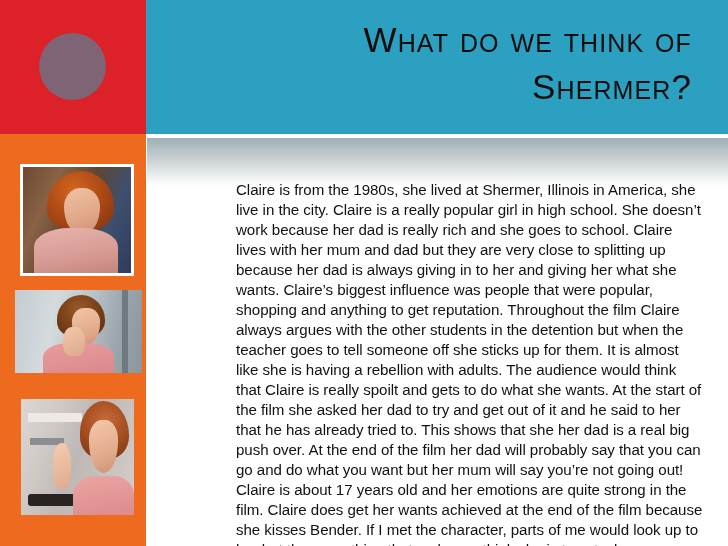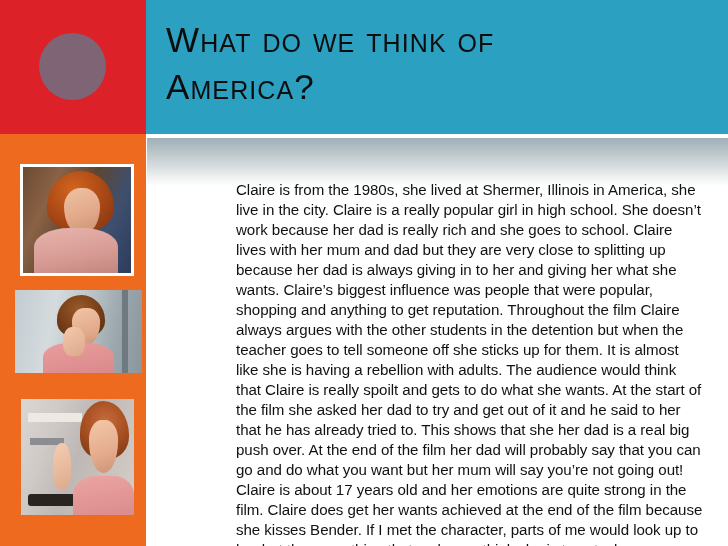--- a/index.html
+++ b/index.html
@@ -63,20 +63,21 @@
   }
 
   .title-wrap {
     position: absolute;
     left: 0;
     top: 0;
     width: 100%;
     height: 100%;
     box-sizing: border-box;
     padding: 16px 36px 0 20px;
+    text-align: right;
   }
 
   .title-line {
     display: block;
     color: #0d0d0d;
     font-family: "Liberation Sans", sans-serif;
     font-variant: small-caps;
     font-weight: 400;
     font-size: 35px;
     line-height: 47px;
@@ -245,21 +246,21 @@
 
   <div class="left-band"></div>
 
   <div class="red-block">
     <div class="header-circle"></div>
   </div>
 
   <div class="teal-banner">
     <div class="title-wrap">
       <span class="title-line">What do we think of</span>
-      <span class="title-line">America?</span>
+      <span class="title-line">Shermer?</span>
     </div>
   </div>
 
   <div class="gradient-band-top"></div>
   <div class="gradient-band"></div>
 
   <div class="photo framed p1">
     <div class="photo-inner">
       <div class="bg"></div>
       <div class="hair"></div>

